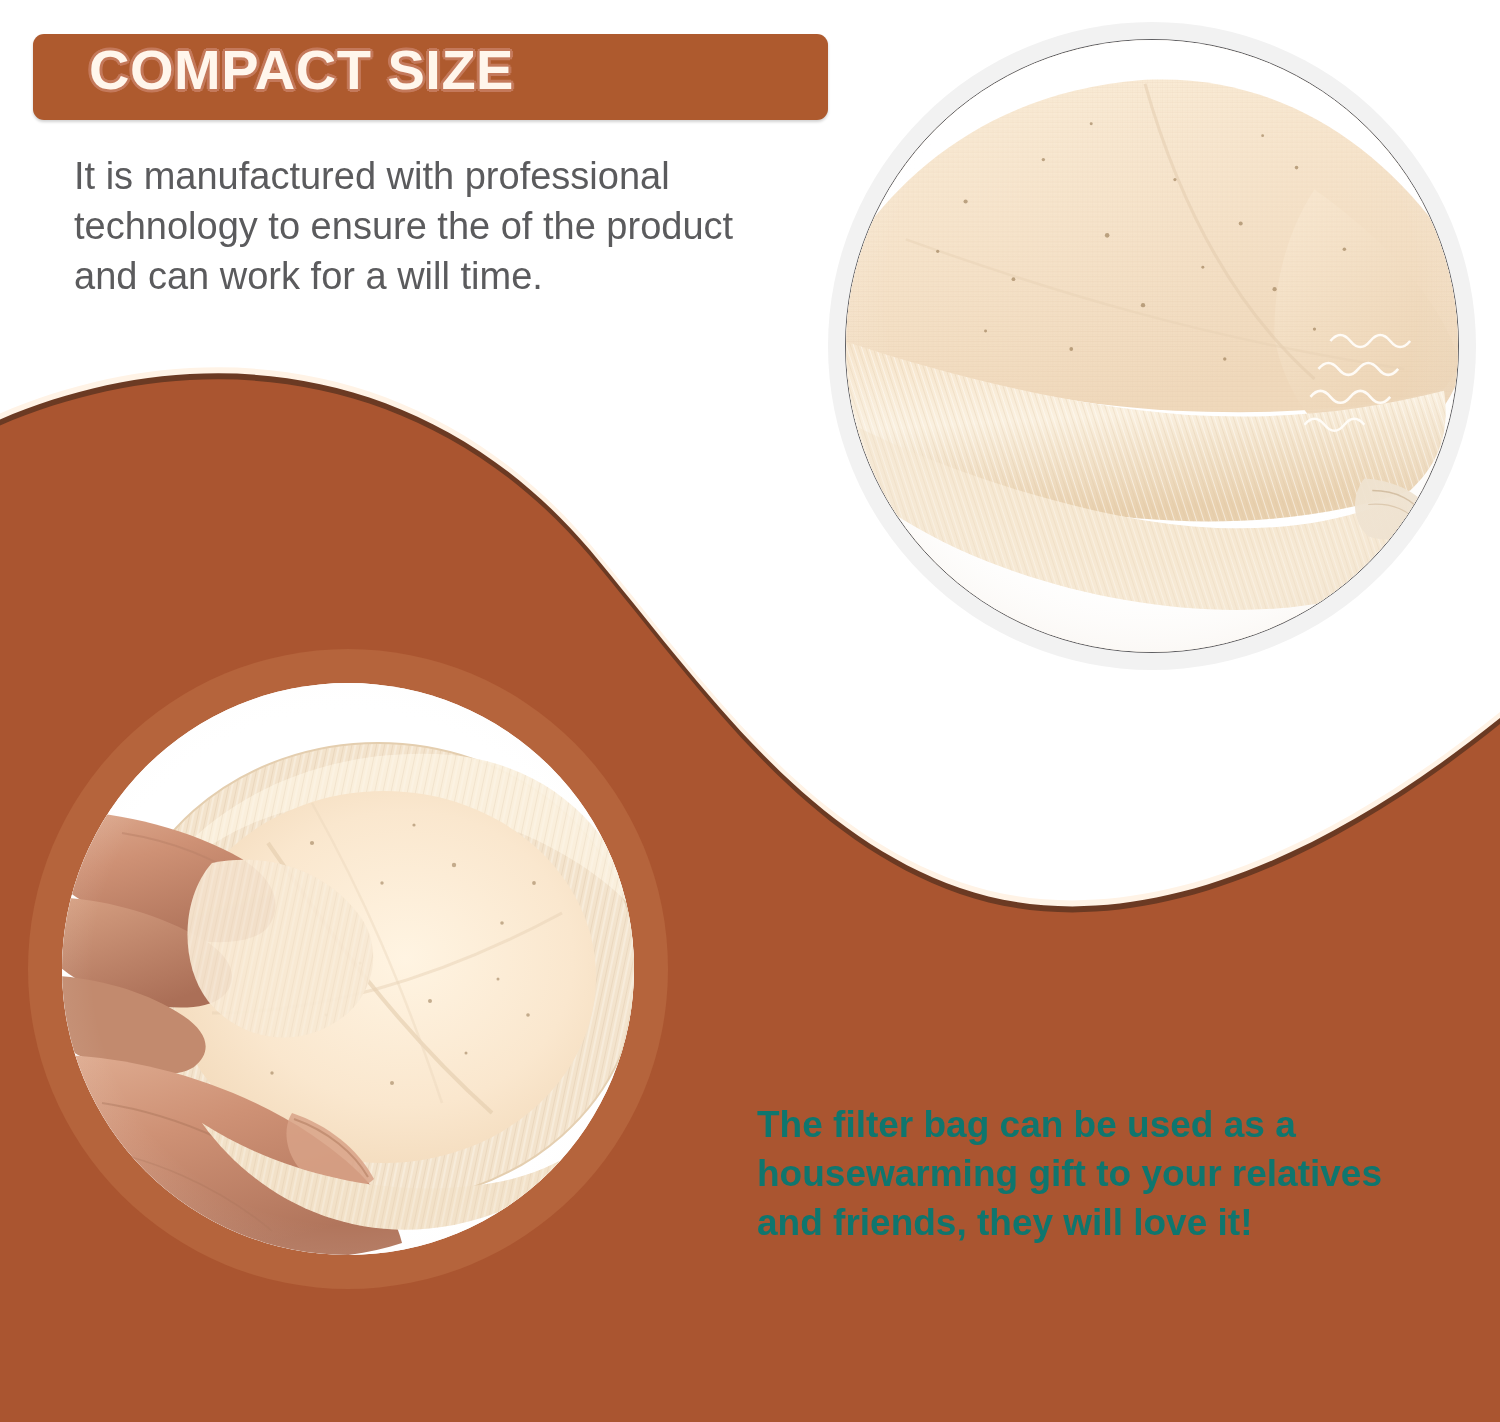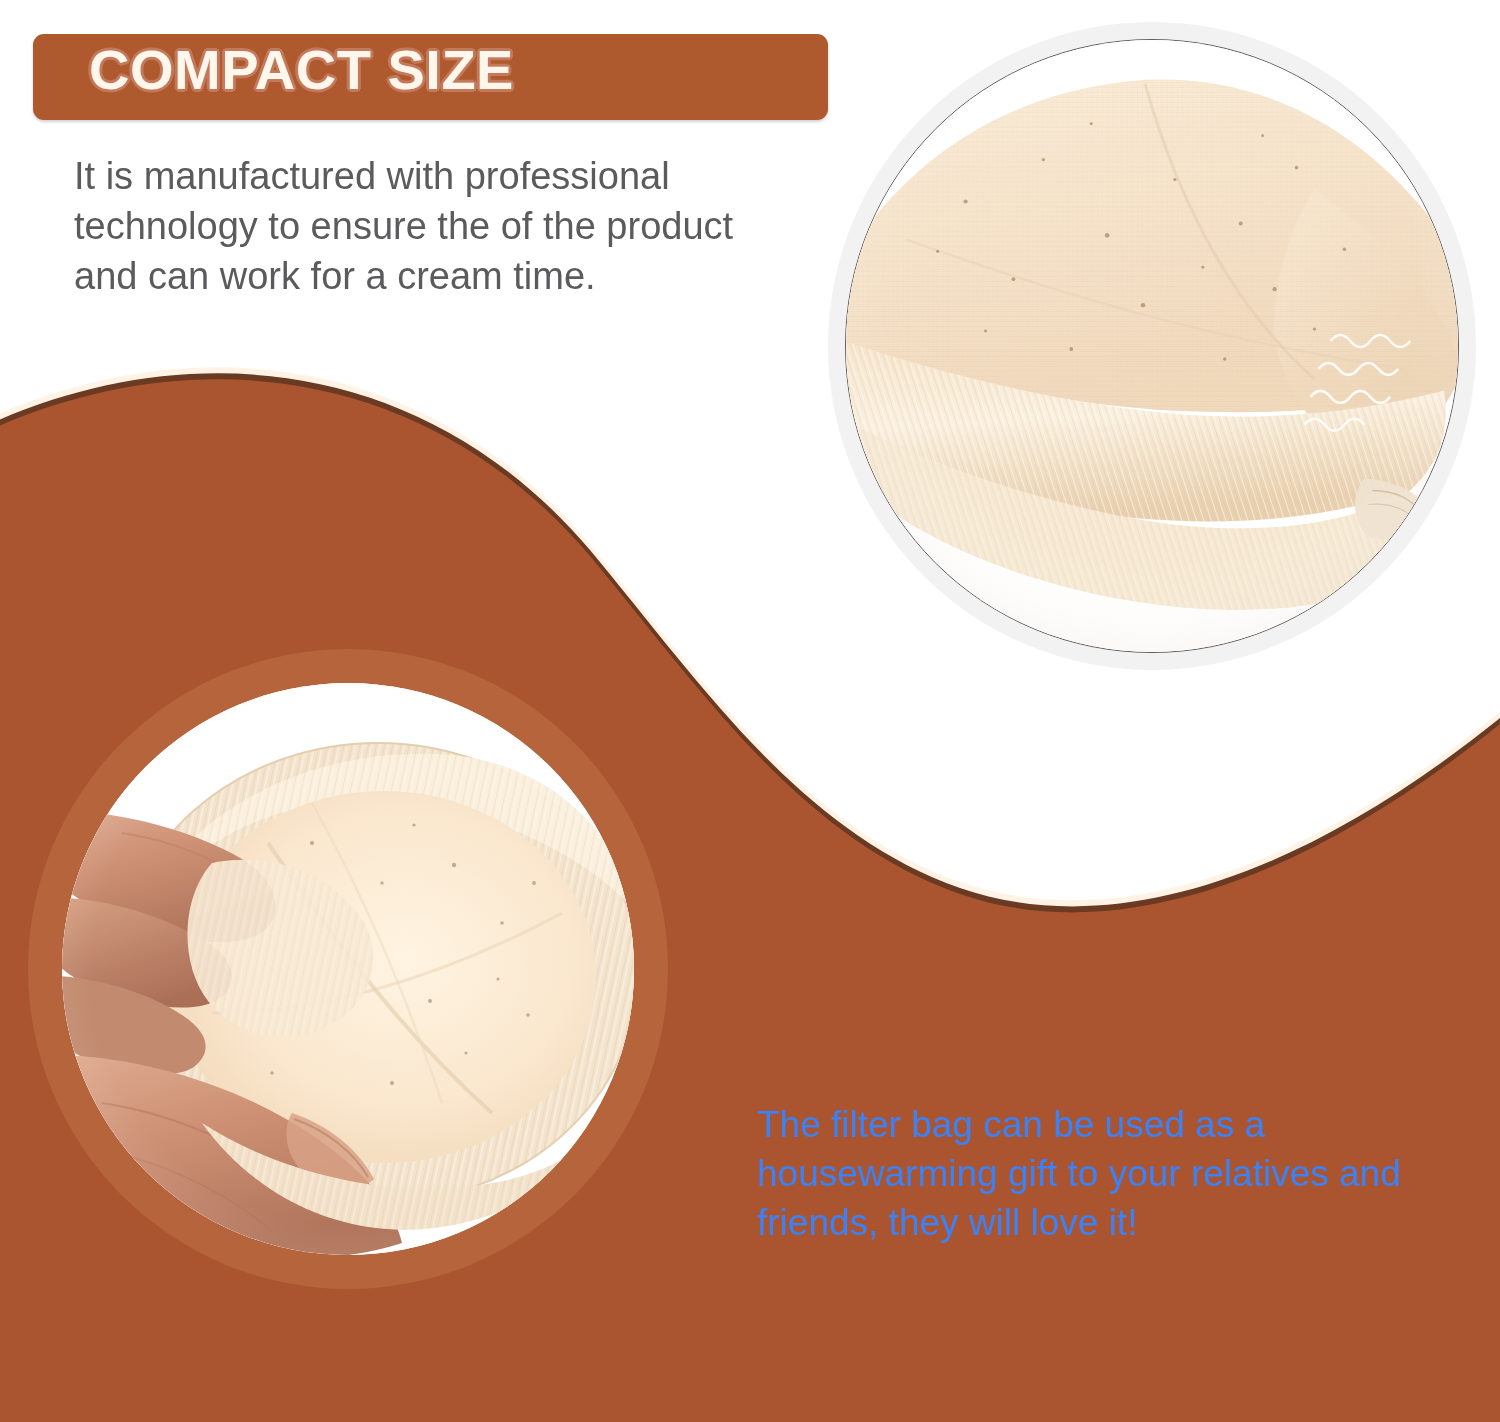--- a/index.html
+++ b/index.html
@@ -76,22 +76,23 @@
     text-shadow:
       -2px -2px 0 #D89874, 2px -2px 0 #D89874,
       -2px 2px 0 #D89874,  2px 2px 0 #D89874,
       -3px 0 0 #D89874, 3px 0 0 #D89874,
       0 -3px 0 #D89874, 0 3px 0 #D89874;
   }
   .bottom-copy{
     margin-top:22px;
     font-size:37px;
     line-height:1.33;
-    color:#3b82f6;
+    color:#0f766e;
     width:700px;
+    font-weight:bold;
   }
 
   
   .photo-circle{position:absolute;border-radius:50%;overflow:hidden;}
 
   
   .tr-halo{
     position:absolute;
     left:828px;top:8px;
     width:648px;height:648px;
@@ -398,21 +399,21 @@
                C 560 462, 492 520, 392 542
                C 290 562, 196 518, 140 440 Z" fill="url(#rim)" opacity="0.6"></path>
 
       <rect width="572" height="572" fill="url(#vig2)"></rect>
     </svg>
   </div>
 
   <div class="banner"></div>
   <div class="banner-title">COMPACT SIZE</div>
 
-  <div class="top-copy">It is manufactured with professional technology to ensure the of the product and can work for a cream time.</div>
+  <div class="top-copy">It is manufactured with professional technology to ensure the of the product and can work for a will time.</div>
 
   <div class="bottom-block">
     <div class="bottom-copy">The filter bag can be used as a housewarming gift to your relatives and friends, they will love it!</div>
   </div>
 
   <span class="caption-hidden">Close-up of a folded cream cotton filter bag showing the ribbed hem and serged edge</span>
   <span class="caption-hidden">A hand holding an open round cotton filter bag showing the interior</span>
 
 </div>
 

